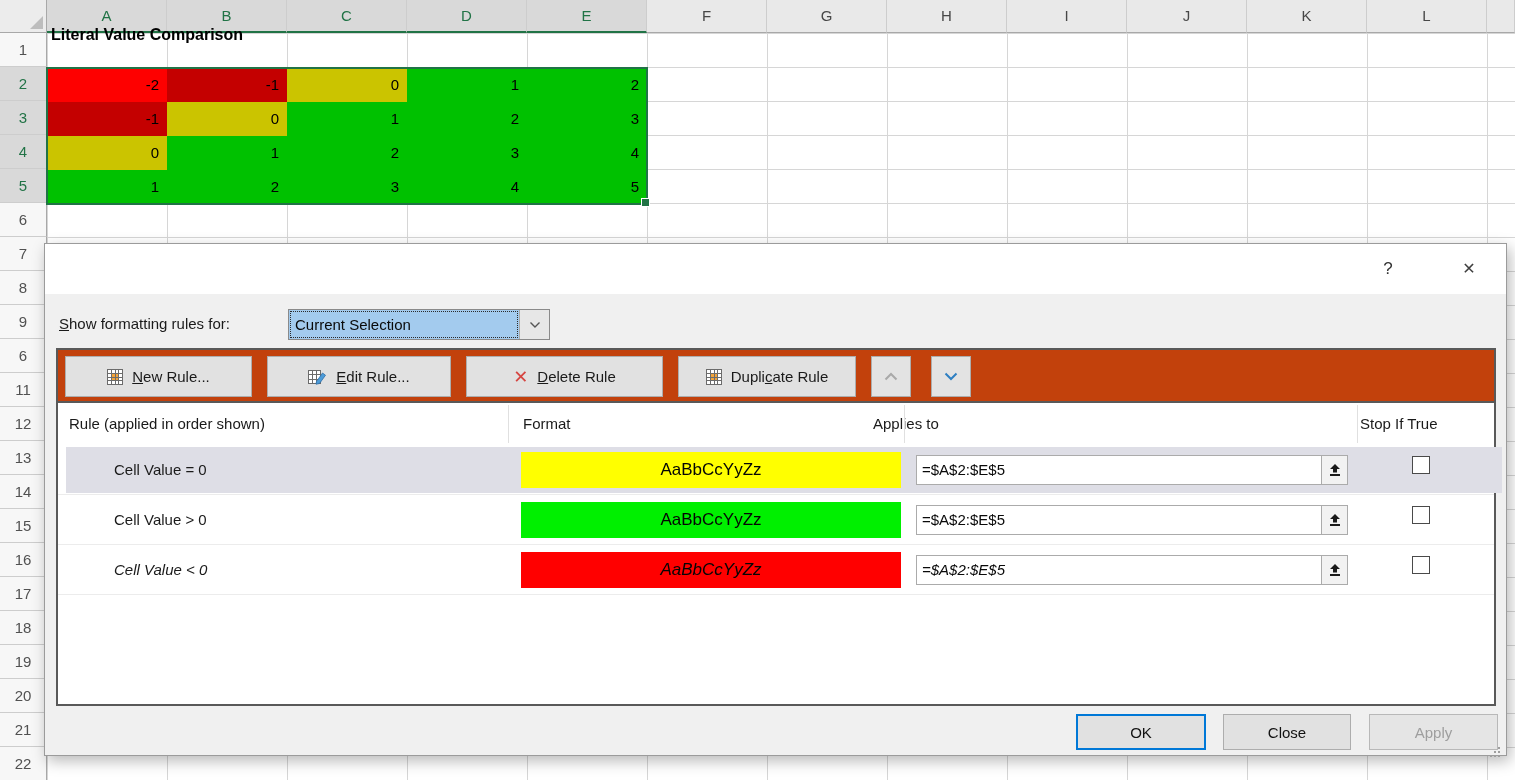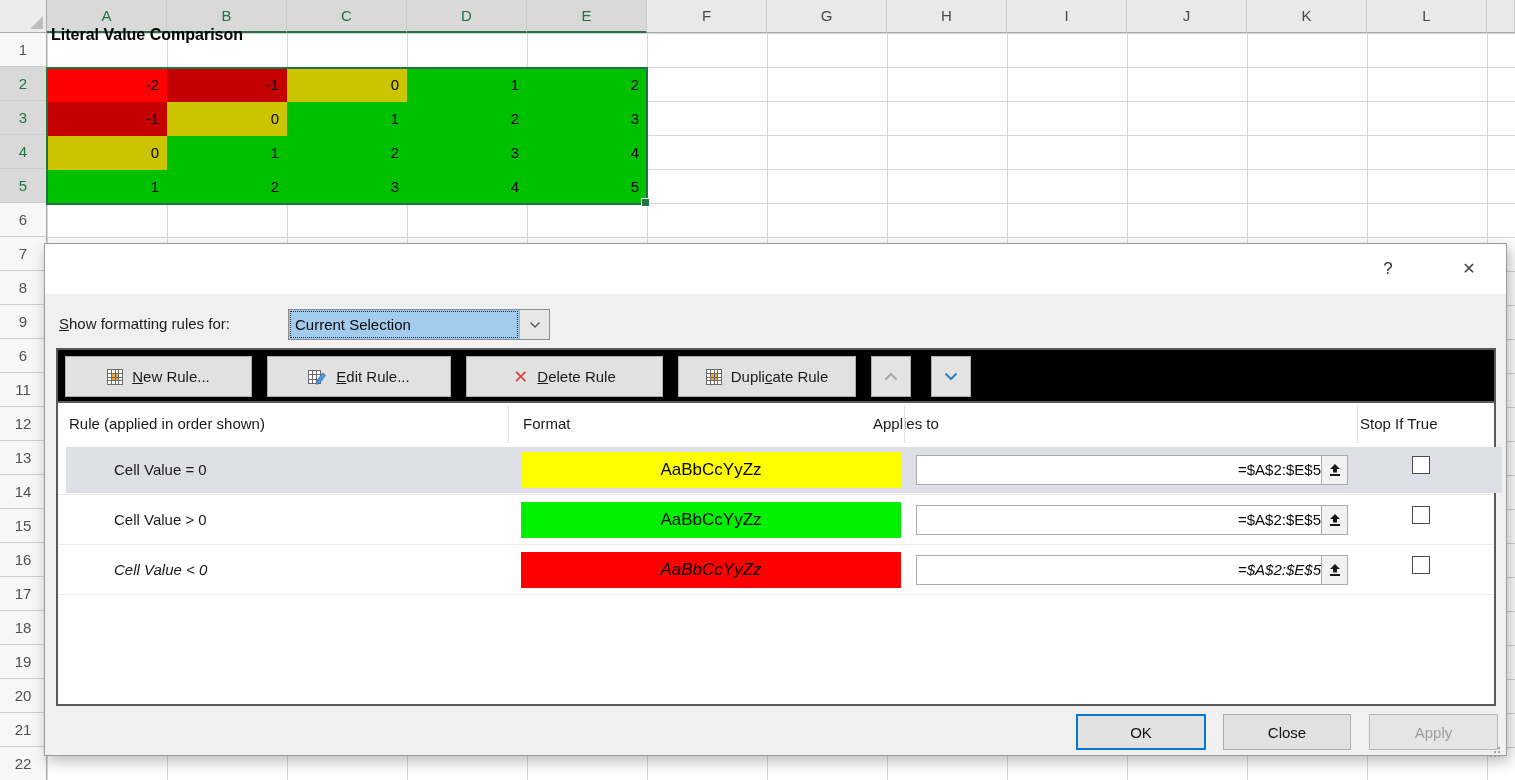--- a/index.html
+++ b/index.html
@@ -45,37 +45,37 @@
   .dlg-close{position:absolute;left:1404px;top:8px;width:40px;height:34px;line-height:34px;
     text-align:center;font-size:16px;color:#404040;cursor:default;}
   .show-label{position:absolute;left:14px;top:65px;line-height:30px;color:#1a1a1a;}
   .combo{position:absolute;left:243px;top:65px;width:262px;height:31px;border:1px solid #8a8a8a;
     background:#fff;display:flex;}
   .combo-value{flex:1;background:#a3cbee;outline:1px dotted #2b2b2b;outline-offset:-2px;
     line-height:29px;padding-left:6px;color:#0a0a0a;}
   .combo-btn{width:30px;background:#e7e7e7;border-left:1px solid #ababab;
     display:flex;align-items:center;justify-content:center;}
   .frame{position:absolute;left:11px;top:104px;width:1440px;height:358px;border:2px solid #595959;}
-  .toolbar{position:absolute;left:0;top:0;width:100%;height:51px;background:#000000;}
+  .toolbar{position:absolute;left:0;top:0;width:100%;height:51px;background:#c2410c;}
   .tbtn{position:absolute;top:6px;height:41px;background:#e1e1e1;border:1px solid #adadad;
     display:flex;align-items:center;justify-content:center;gap:9px;font-size:15px;color:#1a1a1a;}
   .tbtn .u{text-decoration:underline;}
   .arrow-btn{position:absolute;top:6px;width:40px;height:41px;background:#e3e3e3;
     border:1px solid #adadad;display:flex;align-items:center;justify-content:center;}
   .rules-list{position:absolute;left:0;top:51px;width:1436px;height:303px;background:#fff;
     border-top:2px solid #595959;}
   .lh{position:absolute;top:0;height:42px;line-height:42px;color:#1a1a1a;}
   .vsep{position:absolute;top:2px;height:38px;width:1px;background:#e0e0e0;}
   .rrow{position:absolute;left:0;width:100%;height:46px;margin-left:8px;}
   .rrow.sel{background:#dedee6;}
   .rowsep{position:absolute;left:0;width:100%;height:1px;background:#ececec;}
   .rule-label{position:absolute;left:48px;top:0;line-height:46px;color:#1a1a1a;}
   .swatch{position:absolute;left:455px;top:5px;width:380px;height:36px;line-height:36px;
     text-align:center;font-size:17px;color:#050505;}
-  .applies{position:absolute;left:850px;top:8px;width:432px;height:30px;display:flex;text-align:right;}
+  .applies{position:absolute;left:850px;top:8px;width:432px;height:30px;display:flex;}
   .applies .fld{flex:1;background:#fff;border:1px solid #ababab;line-height:28px;
     padding-left:5px;font-size:15px;color:#0a0a0a;}
   .applies .collapse{width:27px;background:#f2f2f2;border:1px solid #ababab;margin-left:-1px;
     display:flex;align-items:center;justify-content:center;}
   .cb{position:absolute;left:1346px;top:9px;width:18px;height:18px;background:#fff;
     border:1px solid #4a4a4a;}
   .bbtn{position:absolute;top:470px;height:36px;background:#e1e1e1;border:1px solid #adadad;
     text-align:center;line-height:34px;font-size:15px;color:#121212;}
   .bbtn.default{border:2px solid #0078d7;line-height:32px;}
   .bbtn.disabled{color:#9e9e9e;border-color:#b8b8b8;background:#e5e5e5;}

